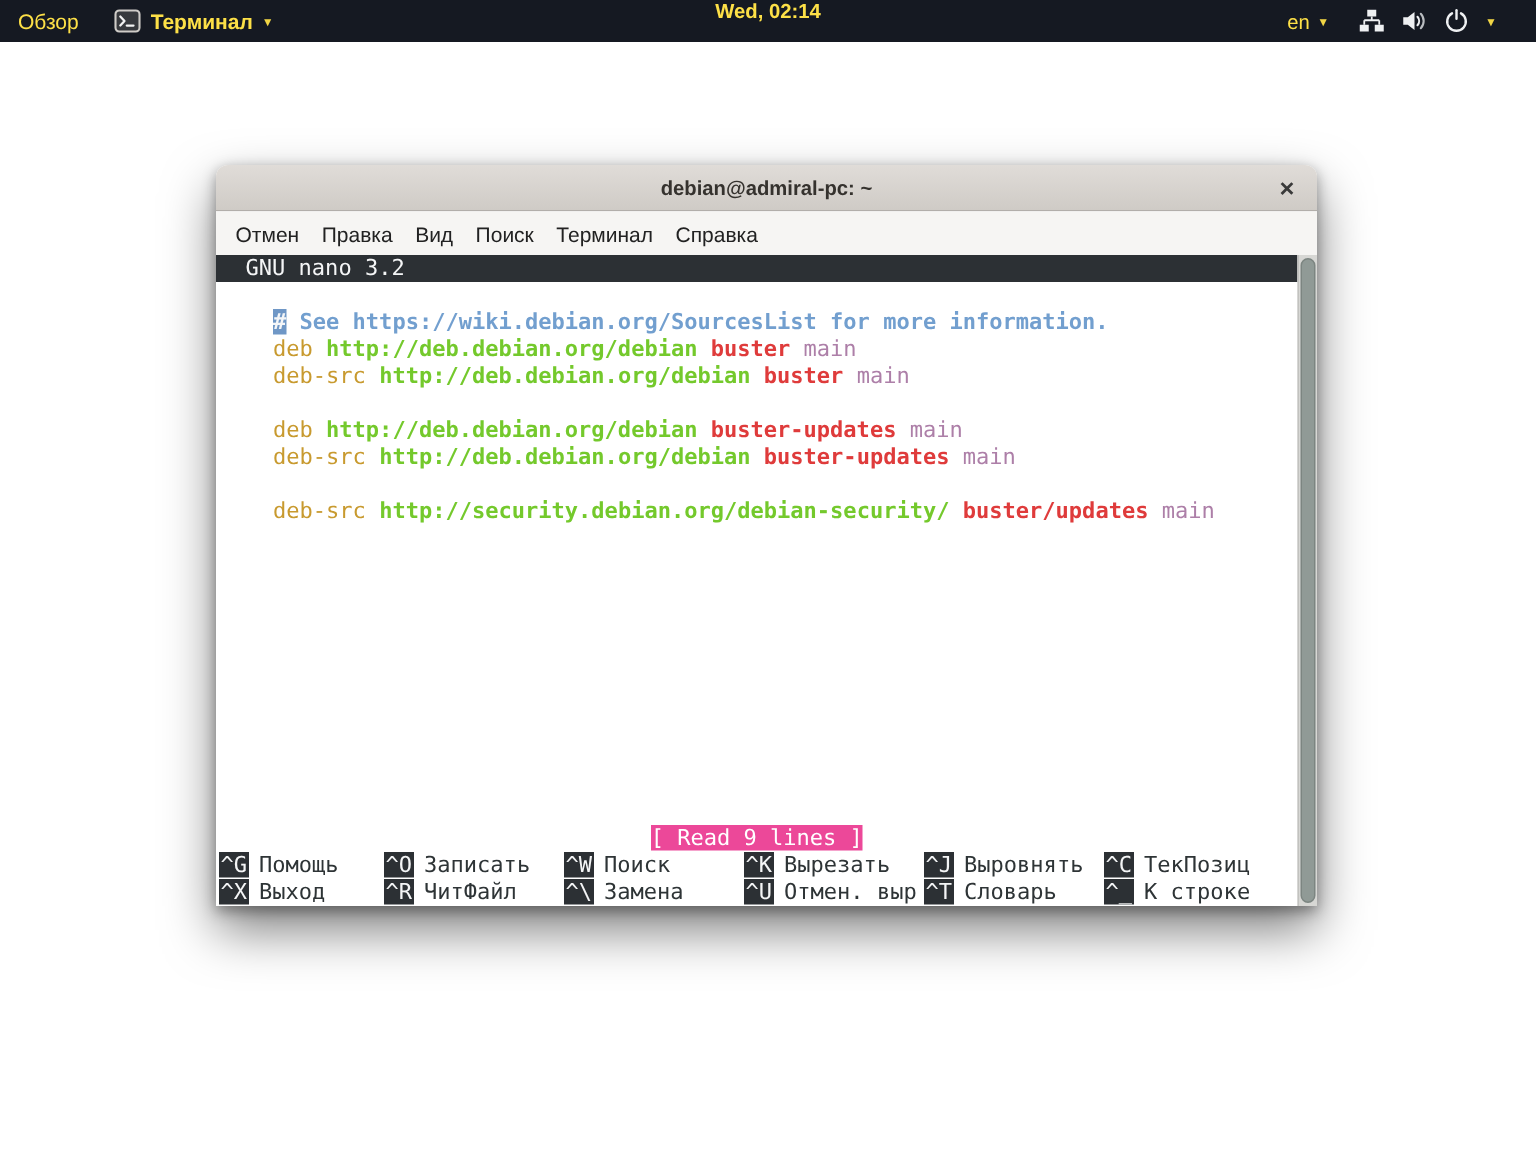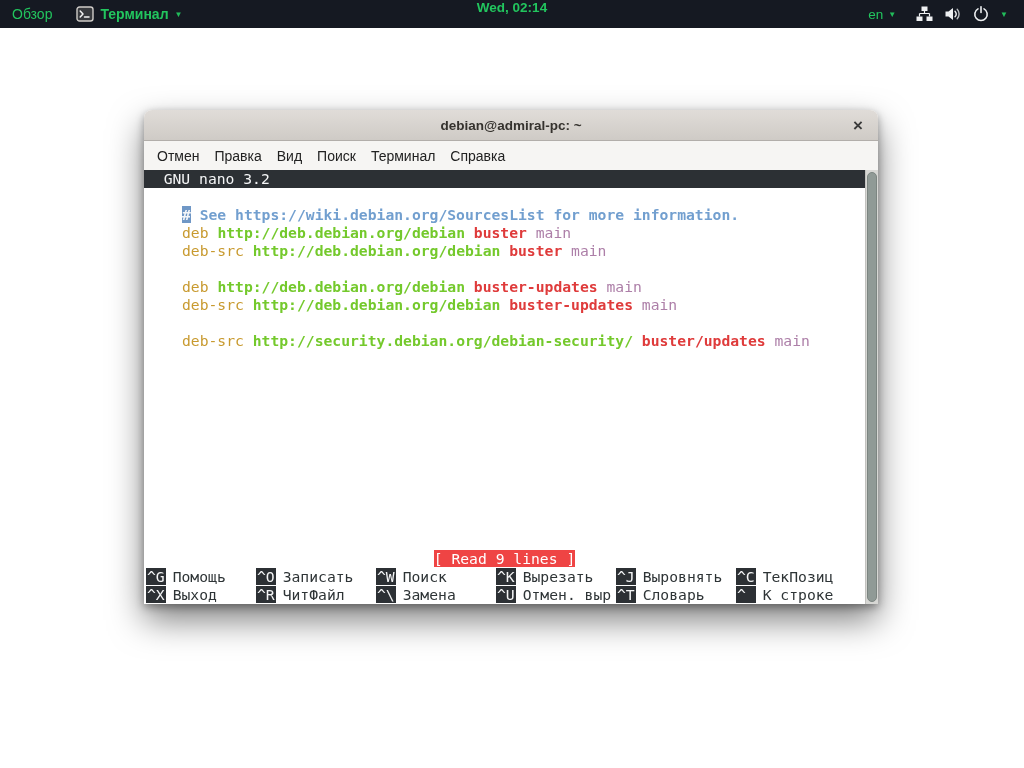--- a/index.html
+++ b/index.html
@@ -10,32 +10,32 @@
       radial-gradient(circle 300px at 30% 3%, rgba(255,255,255,0.045) 0 99%, transparent 100%),
       radial-gradient(circle 430px at 88% 28%, rgba(255,255,255,0.05) 0 99%, transparent 100%),
       radial-gradient(circle at 62% 130%, transparent 53.5%, rgba(255,255,255,0.07) 54%, rgba(255,255,255,0.07) 56%, transparent 56.5%),
       radial-gradient(circle at 110% 110%, transparent 44%, rgba(255,255,255,0.06) 44.5%, rgba(255,255,255,0.06) 47%, transparent 47.5%),
       linear-gradient(168deg, #151d2a 0%, #1f2937 22%, #32405 35%, #3d4a5d 55%, #5d7089 80%, #72849c 100%);
   }
 
   
   .topbar {
     position:absolute; left:0; top:0; width:1024px; height:28px;
-    background:#151922; color:#22c55e; display:flex; align-items:center;
+    background:#151922; color:#fde047; display:flex; align-items:center;
     font-size:14px;
   }
   .tb-left { display:flex; align-items:center; height:100%; }
   .tb-item { display:flex; align-items:center; gap:6px; padding:0 12px; height:100%; cursor:default; }
   .tb-app-label { font-weight:bold; }
   .caret { font-size:8px; line-height:1; opacity:.95; position:relative; top:1px; }
   .tb-clock {
     position:absolute; left:50%; top:0; transform:translateX(-50%);
     height:40px; display:flex; align-items:flex-start; font-weight:bold; font-size:13.5px;
   }
-  .tb-right { position:absolute; right:0; top:0; height:28px; display:flex; align-items:center; padding-right:10px; }
+  .tb-right { position:absolute; right:0; top:0; height:28px; display:flex; align-items:center; padding-right:20px; }
   .tb-kbd { display:flex; align-items:center; gap:5px; padding:0 14px; font-size:13.5px; }
   .tb-icons { display:flex; align-items:center; gap:11px; padding:0 6px; }
   .tb-icons svg { display:block; }
 
   
   .window {
     position:absolute; left:144px; top:110px; width:734px; height:494px;
     border-radius:8px 8px 1px 1px;
     box-shadow:0 16px 34px rgba(0,0,0,.5), 0 3px 9px rgba(0,0,0,.35);
     background:#ffffff;
@@ -73,21 +73,21 @@
   .nano-header {
     position:absolute; left:0; top:0; height:18px; width:721px;
     background:#2c3034; color:#f4f5f6;
   }
   .nano-header .nh-left { position:absolute; left:2px; top:0; white-space:pre; }
   .nano-header .nh-center { position:absolute; left:50%; top:0; transform:translateX(-50%); white-space:pre; }
   .nano-buffer { position:absolute; left:2px; top:36px; }
   .buf-line { height:18px; white-space:pre;padding-left:36px; }
   .b { font-weight:bold; }
   .nano-status { position:absolute; left:0; top:380px; width:721px; height:18px; text-align:center; }
-  .nano-status .box { background:#ef4444; color:#ffffff; white-space:pre; }
+  .nano-status .box { background:#ec4899; color:#ffffff; white-space:pre; }
   .nano-shortcuts {
     position:absolute; left:2px; width:717px; height:18px;
     display:grid; grid-template-columns:110px 120px 120px 120px 120px 1fr;
   }
   .sc-row1 { top:398px; } .sc-row2 { top:416px; }
   .sc-item { white-space:pre; overflow:hidden; }
   .sc-key { background:#2c3034; color:#f4f5f6; padding:0 1px; }
   .sc-label { color:#2e3436; margin-left:7px; }
 
   .scrollbar {

